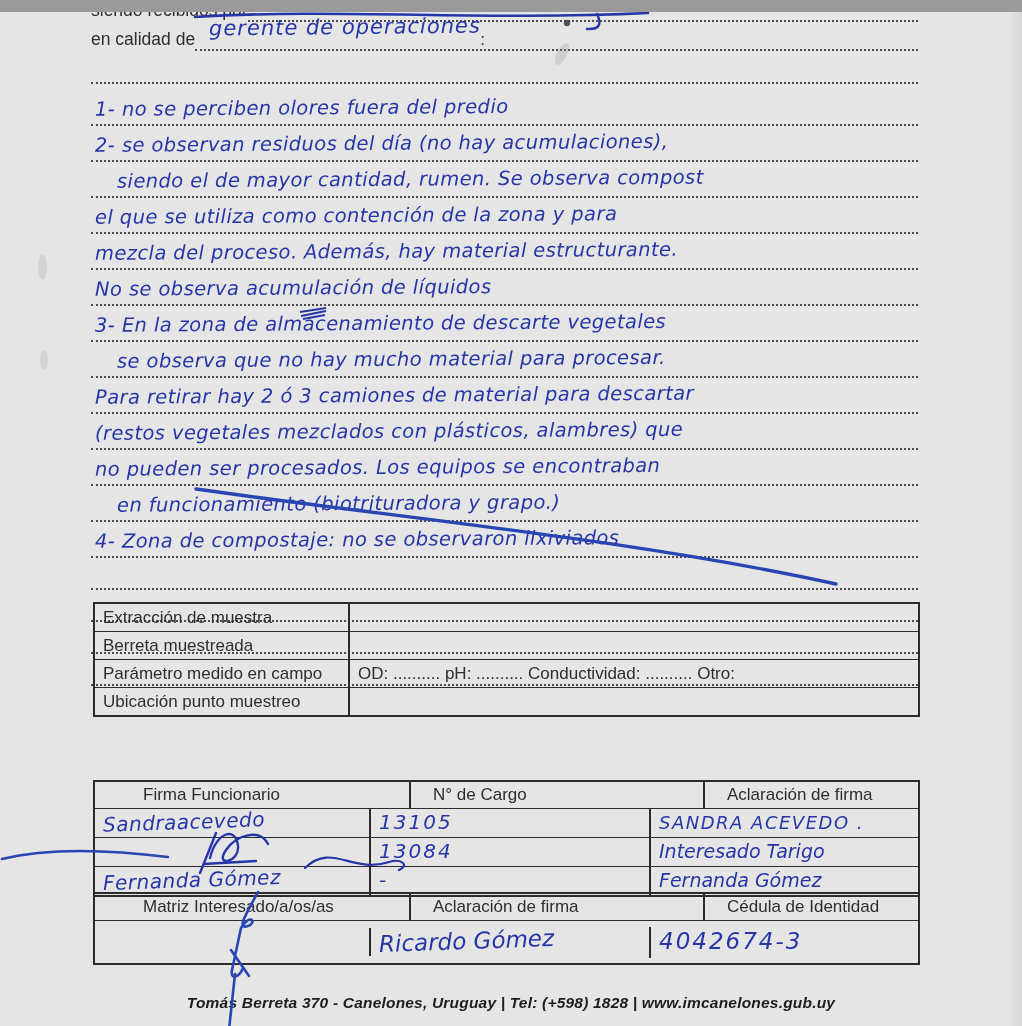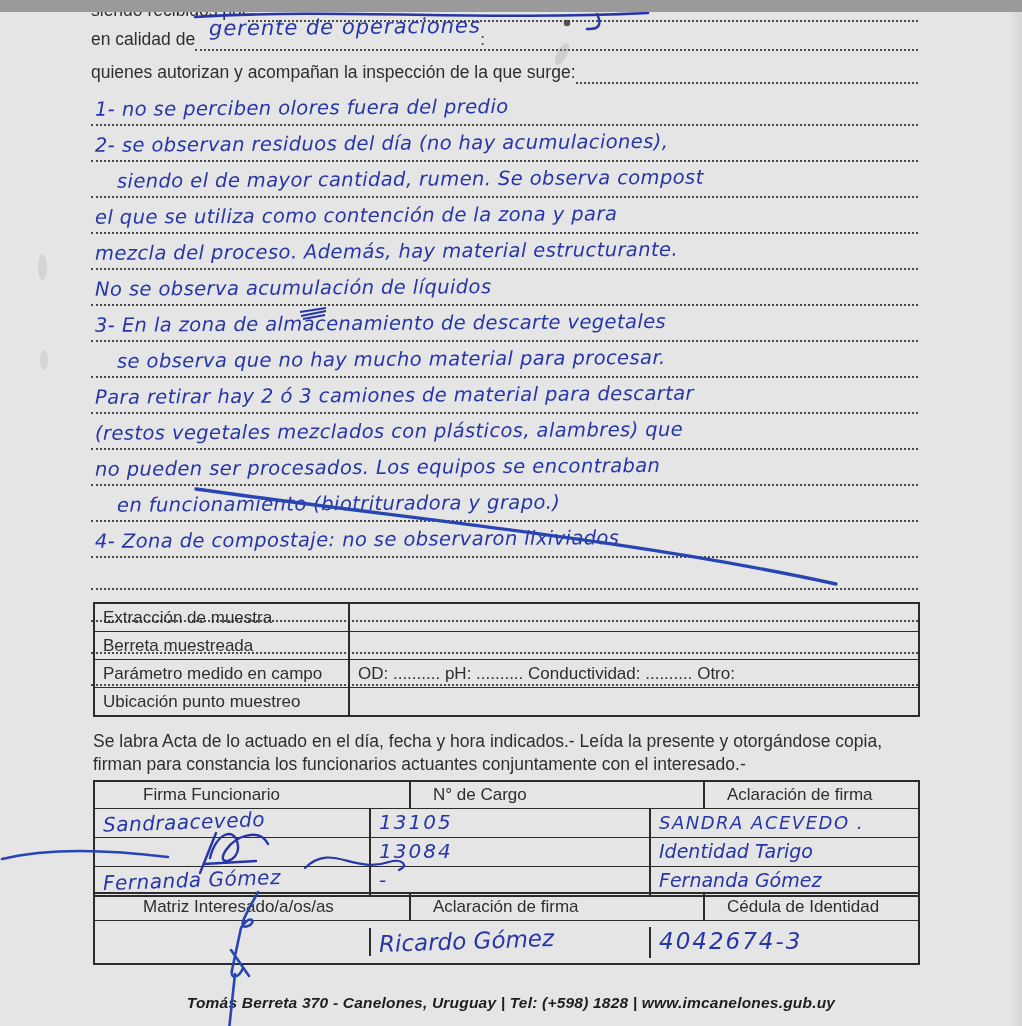--- a/index.html
+++ b/index.html
@@ -78,21 +78,20 @@
 
     <div class="pline l-calidad">
       <span>en calidad de</span>
       <span class="leader">
         <span class="hw hw-over">gerente de operaciones</span>
         <span class="colon">:</span>
       </span>
     </div>
 
     <div class="pline l-quienes">
-      <span>quienes autorizan y acompañan la inspección de la que surge:</span>
       <span class="leader"></span>
     </div>
 
     <div class="notes">
       <div class="nline">
           <span class="hw">1- no se perciben olores fuera del predio</span>
         </div>
       <div class="nline">
           <span class="hw">2- se observan residuos del día (no hay acumulaciones),</span>
         </div>
@@ -148,37 +147,36 @@
     <div class="trow">
       <div class="tcell c1">Parámetro medido en campo</div>
       <div class="tcell c2">OD: .......... pH: .......... Conductividad: .......... Otro:</div>
     </div>
     <div class="trow">
       <div class="tcell c1">Ubicación punto muestreo</div>
       <div class="tcell c2"></div>
     </div>
   </div>
 
-  <div class="paragraph">Se labra Acta de lo actuado en el día, fecha y hora indicados.- Leída la presente y otorgándose copia, firman para constancia los funcionarios actuantes conjuntamente  con  el interesado.-</div>
 
   <div class="blocktable t-sign">
     <div class="trow hrow">
       <div class="tcell c3a">Firma Funcionario</div>
       <div class="tcell c3b">N° de Cargo</div>
       <div class="tcell c3c">Aclaración de firma</div>
     </div>
     <div class="trow srow">
       <div class="tcell c3a"><span class="hw sig">Sandraacevedo</span></div>
       <div class="tcell c3b"><span class="hw num">13105</span></div>
       <div class="tcell c3c"><span class="hw sig-caps">SANDRA ACEVEDO .</span></div>
     </div>
     <div class="trow srow">
       <div class="tcell c3a"><span class="hw sig"></span></div>
       <div class="tcell c3b"><span class="hw num">13084</span></div>
-      <div class="tcell c3c"><span class="hw" style="font-size:19px;">Identidad Tarigo</span></div>
+      <div class="tcell c3c"><span class="hw" style="font-size:19px;">Interesado Tarigo</span></div>
     </div>
     <div class="trow srow">
       <div class="tcell c3a"><span class="hw sig">Fernanda Gómez</span></div>
       <div class="tcell c3b"><span class="hw num">-</span></div>
       <div class="tcell c3c"><span class="hw" style="font-size:19px;">Fernanda Gómez</span></div>
     </div>
   </div>
 
   <div class="blocktable t-int">
     <div class="trow hrow">

